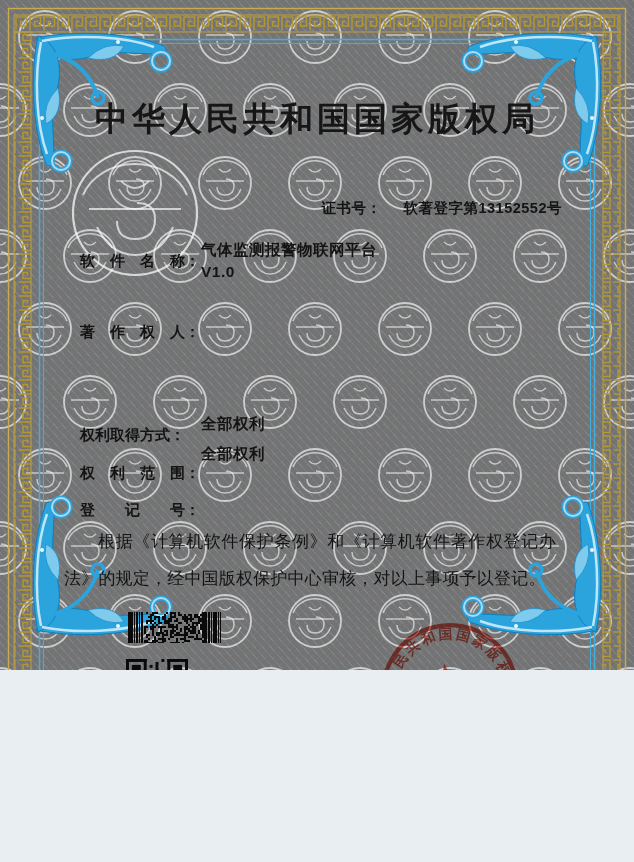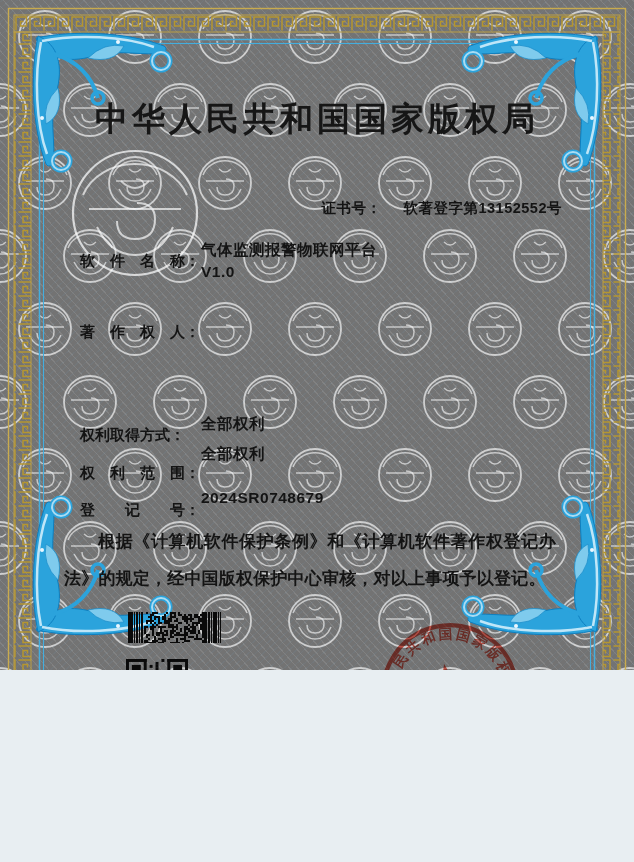--- a/index.html
+++ b/index.html
@@ -27,21 +27,21 @@
   }
   .certno{
     position:absolute;top:199px;right:72px;
     font-size:14.5px;font-weight:700;letter-spacing:.5px;white-space:nowrap;
   }
   .certno .lbl{margin-right:22px;}
   .flabel{position:absolute;left:80px;font-size:15px;font-weight:700;white-space:nowrap;margin-top:12px;}
   .fvalue{position:absolute;left:201px;font-size:15.5px;font-weight:700;white-space:nowrap;letter-spacing:.5px;}
   .statement{
     position:absolute;left:64px;top:524px;width:492px;
-    font-size:17px;font-weight:700;line-height:36.5px;
+    font-size:17px;font-weight:400;line-height:36.5px;
     text-indent:2em;letter-spacing:.2px;text-align:justify;
   }
   .date{
     position:absolute;left:387px;top:753px;
     font-size:17.5px;font-weight:700;letter-spacing:.5px;white-space:nowrap;
   }
   .seal{position:absolute;left:376px;top:618px;width:148px;height:148px;opacity:.88;mix-blend-mode:multiply;}
   .barcode{position:absolute;left:128px;top:612px;width:93px;height:31px;}
   .qrcode{position:absolute;left:126px;top:659px;width:62px;height:62px;}
 </style>
@@ -143,21 +143,20 @@
 
   <div class="flabel" style="top:311px;">著　作　权　人：</div>
 
   <div class="flabel" style="top:414px;">权利取得方式：</div>
   <div class="fvalue" style="top:414px;">全部权利</div>
 
   <div class="flabel" style="top:452px;">权　利　范　围：</div>
   <div class="fvalue" style="top:444px;">全部权利</div>
 
   <div class="flabel" style="top:489px;">登　　记　　号：</div>
-  <div class="fvalue" style="top:489px;">2024SR0748679</div>
 
   <div class="statement">根据《计算机软件保护条例》和《计算机软件著作权登记办法》的规定，经中国版权保护中心审核，对以上事项予以登记。</div>
 
   <svg class="barcode" id="barcode" viewBox="0 0 93 31">
       <rect x="0" y="0" width="5" height="31" fill="#0a0a0a"></rect>
       <rect x="6" y="0" width="1" height="31" fill="#0a0a0a"></rect>
       <rect x="8" y="0" width="2" height="31" fill="#0a0a0a"></rect>
       <rect x="11" y="0" width="1" height="31" fill="#0a0a0a"></rect>
       <rect x="13" y="0" width="2" height="31" fill="#0a0a0a"></rect>
       <rect x="76" y="0" width="3" height="31" fill="#0a0a0a"></rect>

